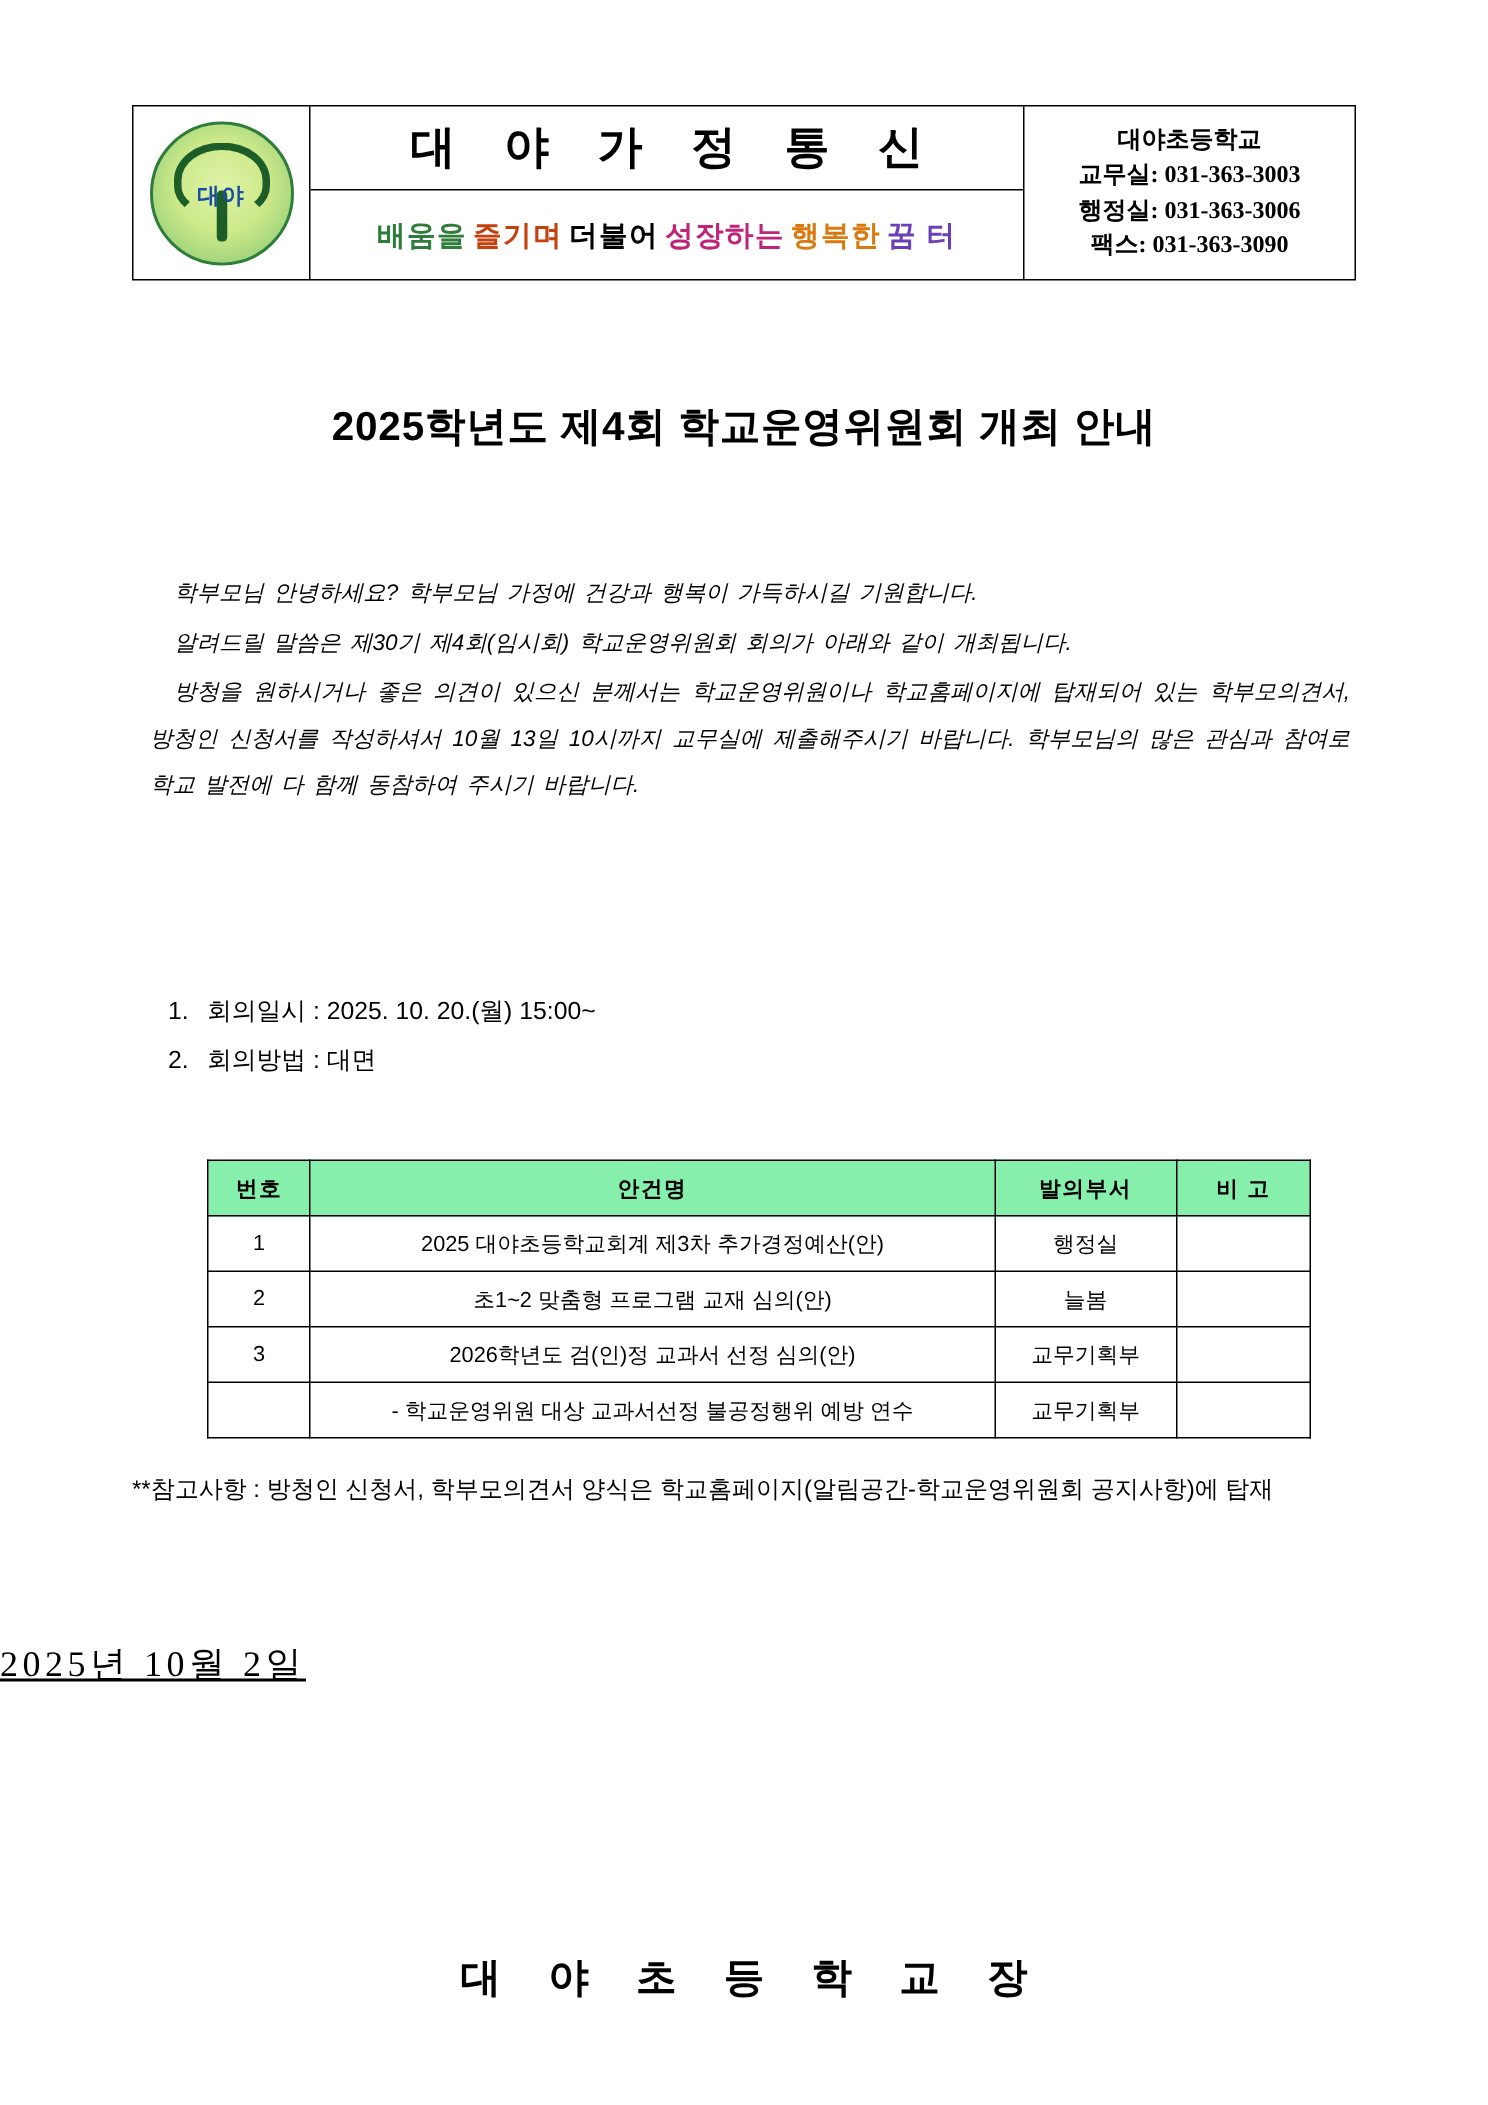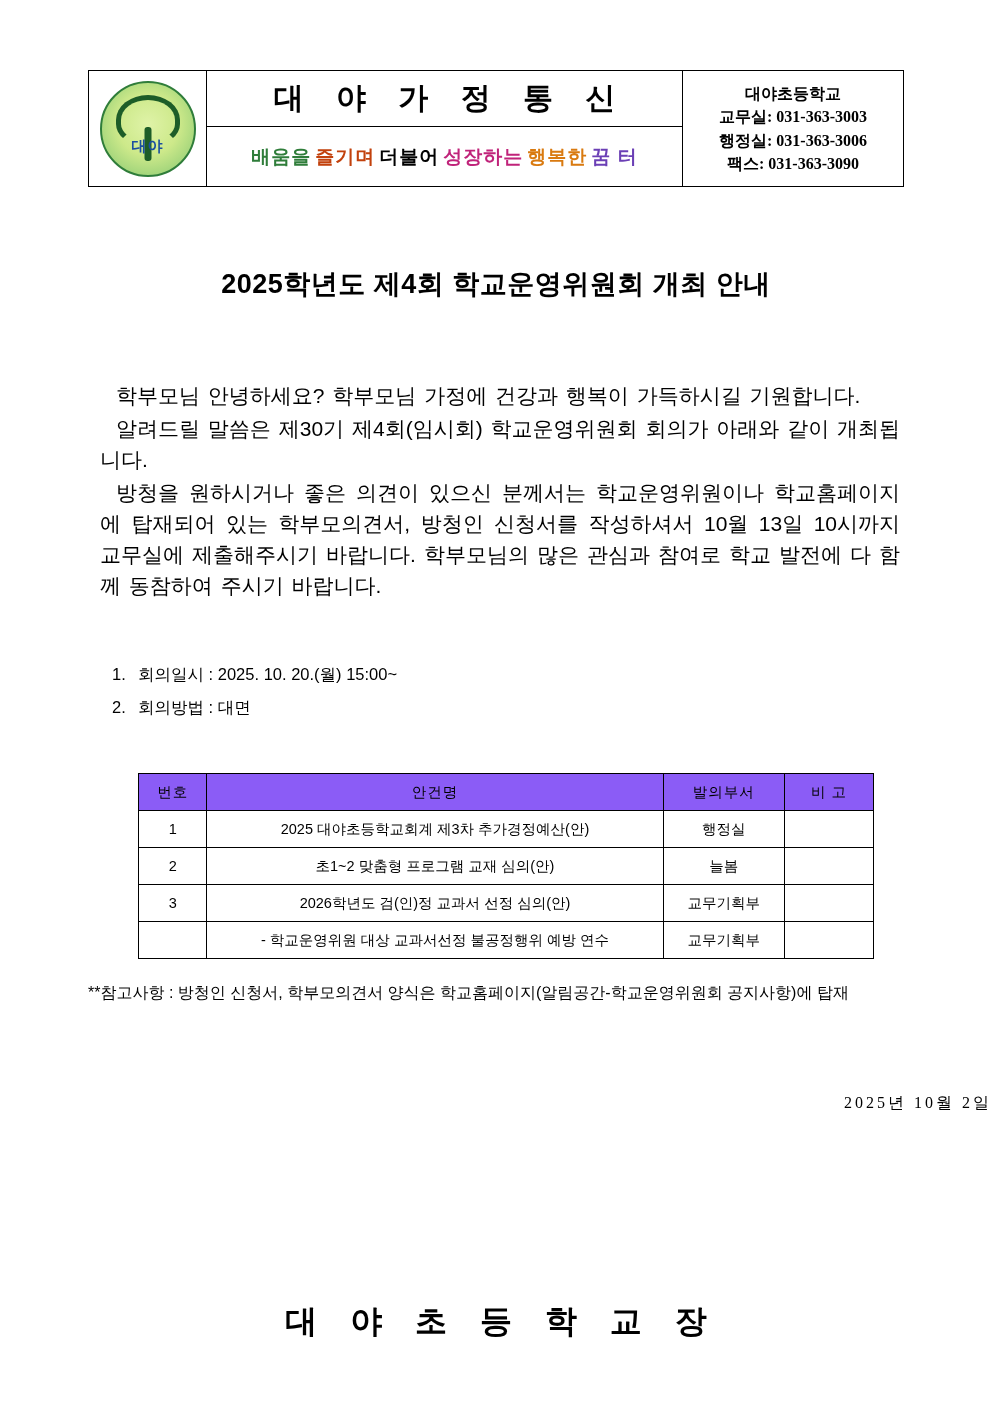--- a/index.html
+++ b/index.html
@@ -71,21 +71,20 @@
     position: absolute;
     left: 0;
     right: 0;
     top: 38px;
     text-align: center;
     font-size: 15px;
     font-weight: bold;
     color: #1a4fa0;
     letter-spacing: 1px;
     z-index: 2;
-    margin-top: 16px;
   }
   .header-center {
     flex: 1;
     border-right: 1px solid #000;
     box-sizing: border-box;
     display: flex;
     flex-direction: column;
   }
   .header-title {
     height: 56px;
@@ -140,22 +139,23 @@
     font-weight: bold;
     letter-spacing: 0.5px;
   }
 
   
   .para-block {
     position: absolute;
     left: 100px;
     top: 380px;
     width: 800px;
-    font-size: 21px;
+    font-size: 15px;
     line-height: 31px;
+    font-style: italic;
   }
   .para {
     text-indent: 16px;
     text-align: justify;
     margin: 0 0 2px 0;
     word-spacing: 2px;
   }
 
   
   .list-block {
@@ -179,22 +179,22 @@
     font-size: 14.5px;
   }
   .agenda-table th,
   .agenda-table td {
     border: 1px solid #000;
     height: 36px;
     text-align: center;
     padding: 0 4px;
   }
   .agenda-table thead th {
-    background: #8b5cf6;
-    font-weight: normal;
+    background: #86efac;
+    font-weight: bold;
     letter-spacing: 1px;
   }
   .col-no { width: 62px; }
   .col-name { width: 472px; }
   .col-dept { width: 118px; }
   .col-note { width: 84px; }
   .cell-name { text-align: center; }
 
   
   .footnote {
@@ -205,34 +205,35 @@
     font-size: 16px;
     white-space: nowrap;
   }
 
   
   .doc-date {
     position: absolute;
     left: 0;
     right: 0;
     top: 1093px;
-    text-align: right;
+    text-align: left;
     font-family: "Liberation Serif", serif;
-    font-size: 16px;
+    font-size: 24px;
     letter-spacing: 3px;
+    text-decoration: underline;
   }
 
   
   .signature {
     position: absolute;
     left: 0;
     right: 0;
     top: 1300px;
     text-align: center;
-    font-size: 32px;
+    font-size: 27px;
     font-weight: bold;
     letter-spacing: 12px;
     padding-left: 12px;
   }
 </style>
 </head>
 <body>
 
 <div class="header">
   <div class="header-logo">

